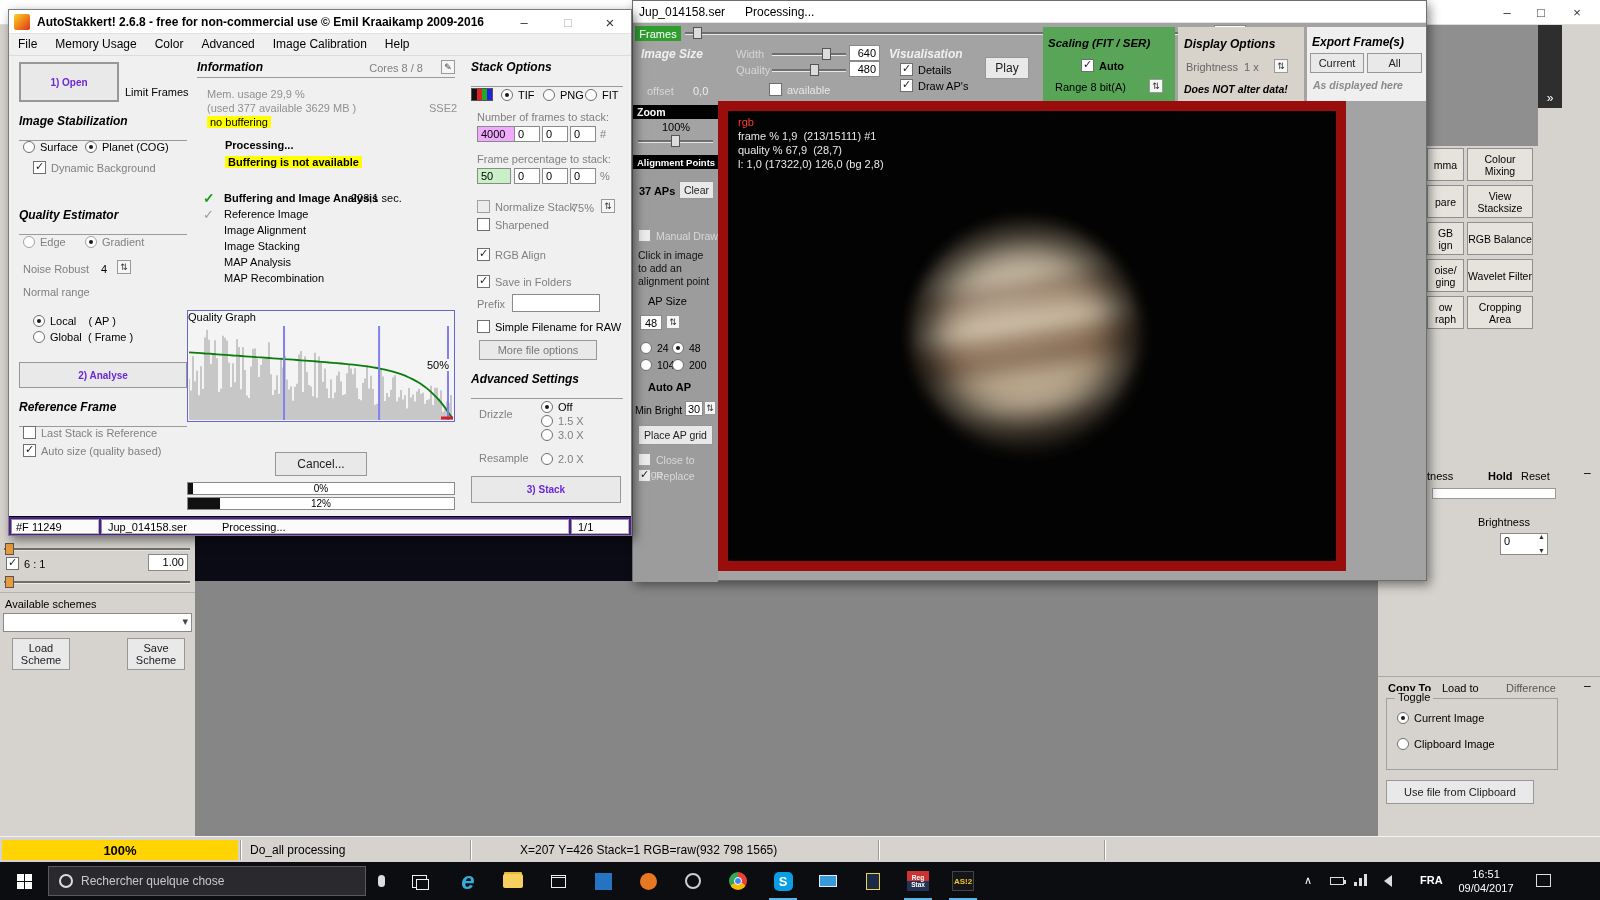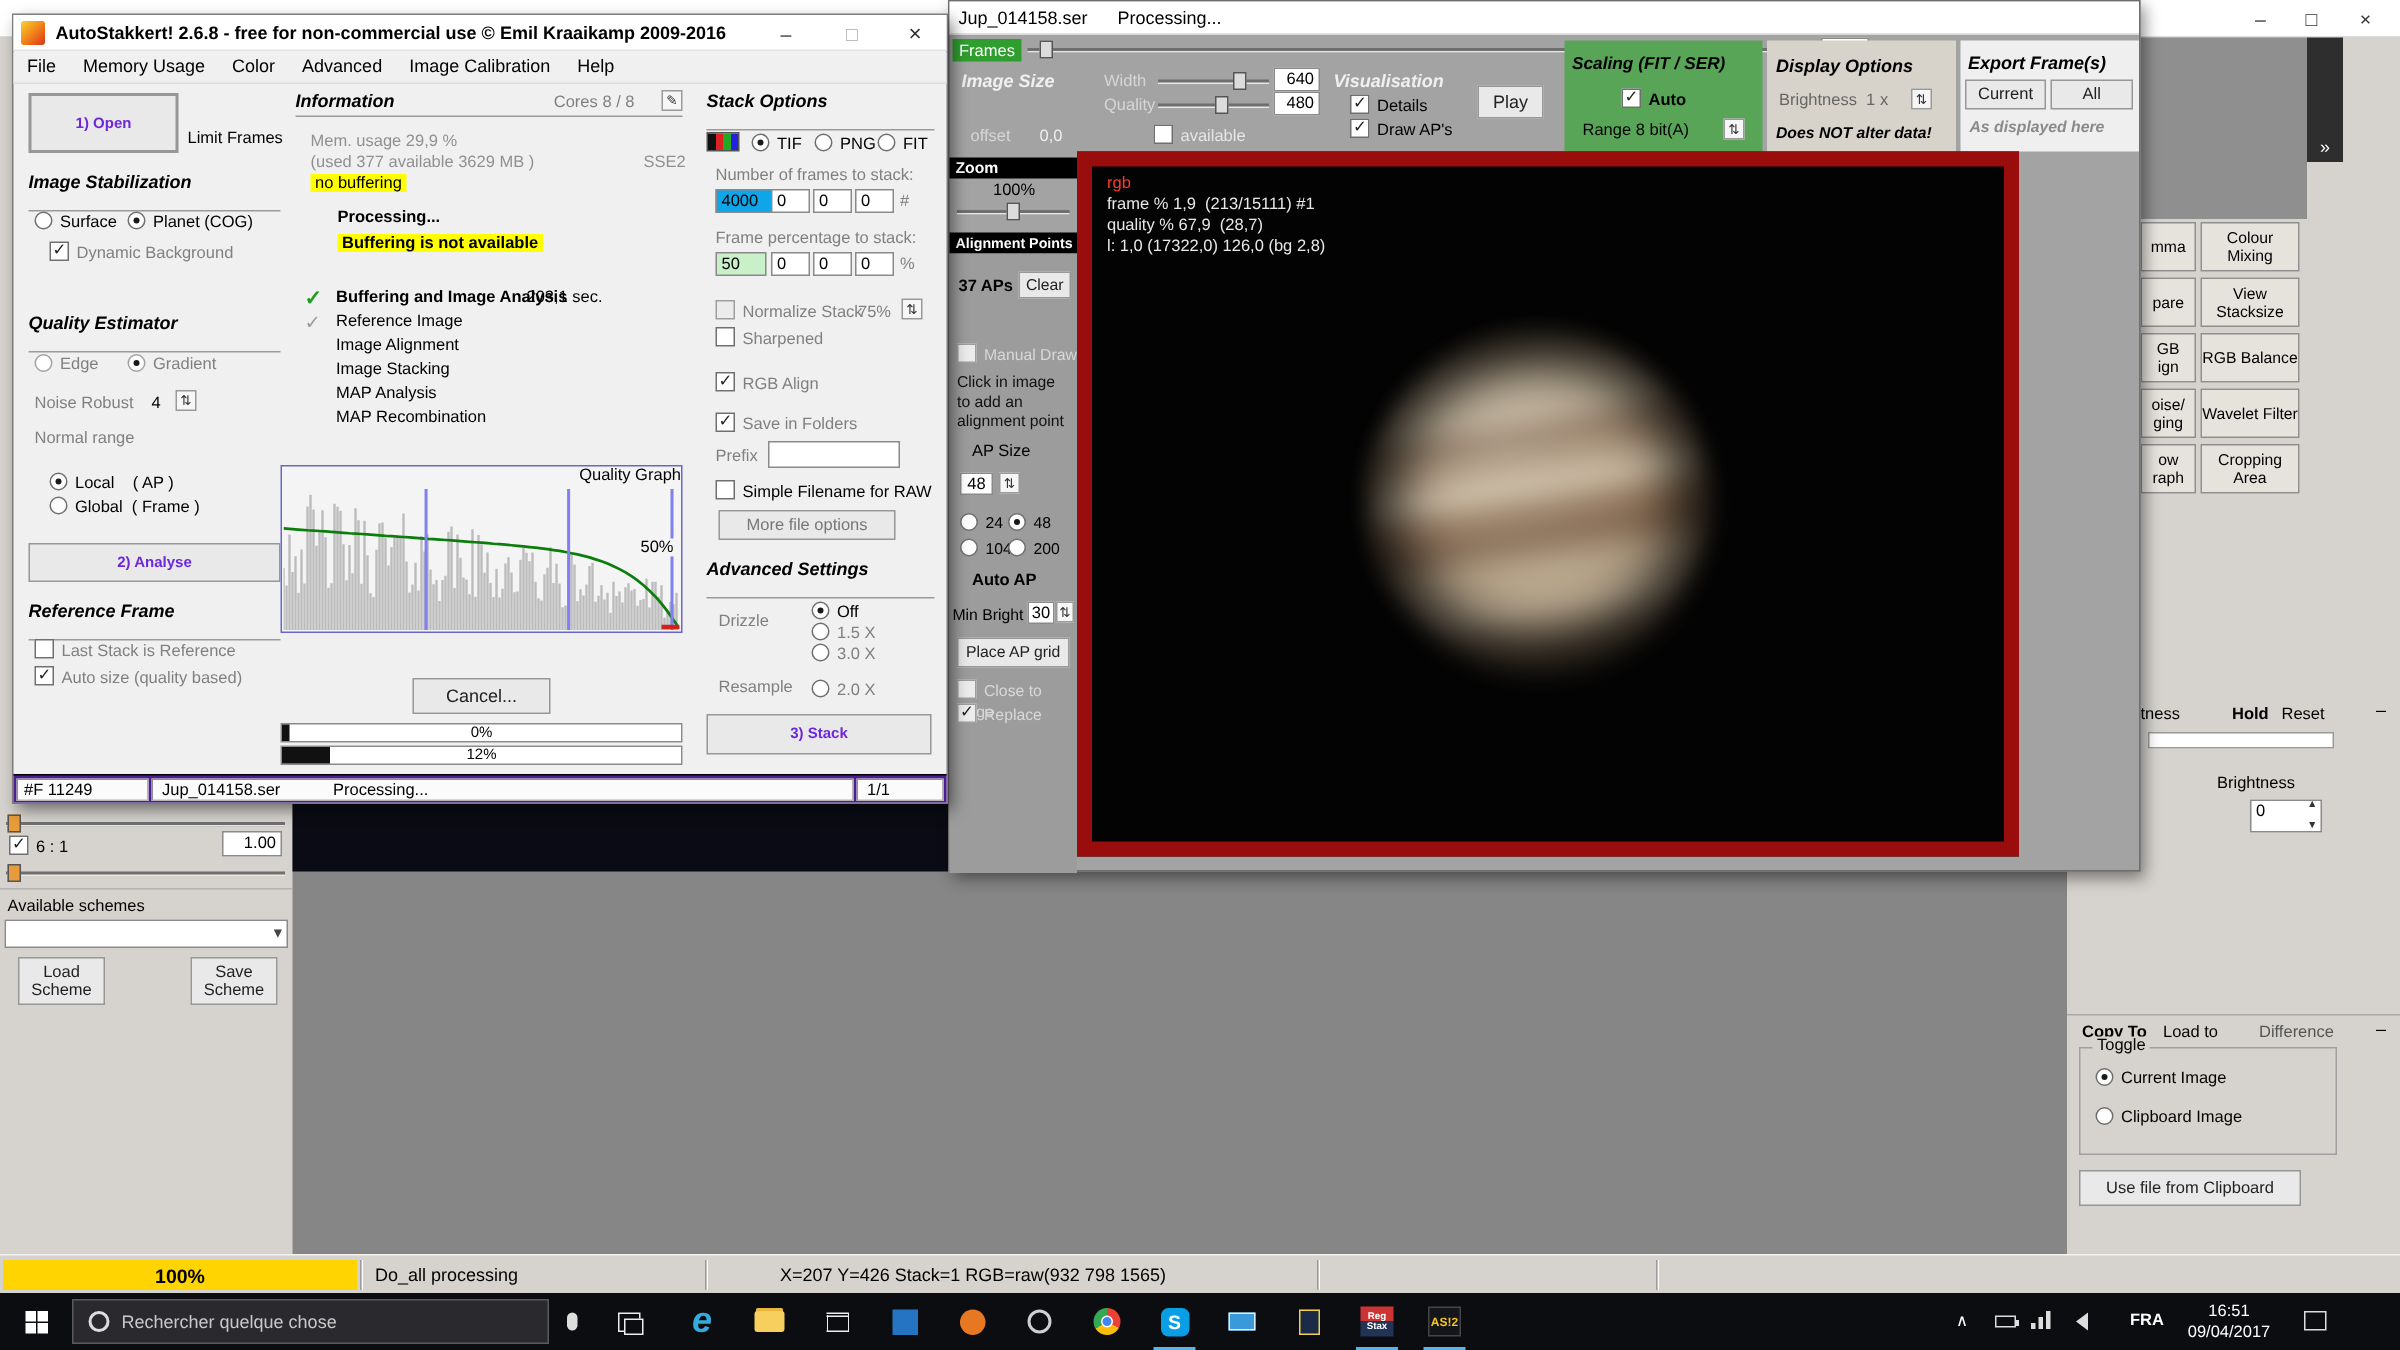--- a/index.html
+++ b/index.html
@@ -301,21 +301,21 @@
     <span class="abs" style="left:194px;top:197px;color:#9a9a9a;font-size:13px">✓</span>
     <span class="abs f11" style="left:215px;top:182px;font-weight:bold">Buffering and Image Analysis</span>
     <span class="abs f11" style="left:342px;top:182px">203,1 sec.</span>
     <span class="abs f11" style="left:215px;top:198px">Reference Image</span>
     <span class="abs f11" style="left:215px;top:214px">Image Alignment</span>
     <span class="abs f11" style="left:215px;top:230px">Image Stacking</span>
     <span class="abs f11" style="left:215px;top:246px">MAP Analysis</span>
     <span class="abs f11" style="left:215px;top:262px">MAP Recombination</span>
 
     <div class="abs" style="left:178px;top:300px;width:268px;height:112px;background:#f4f4f4;border:1px solid #6666cc">
-      <div style="text-align:right;font-size:11px">Quality Graph</div>
+      <div style="text-align:left;font-size:11px">Quality Graph</div>
       <svg id="qg-svg" width="264" height="94" style="position:absolute;left:1px;top:15px">
           <path d="M0,94 L0,52.7 M2,94 L2,64.4 M4,94 L4,30.3 M6,94 L6,55.3 M8,94 L8,44.8 M10,94 L10,69.2 M12,94 L12,40.3 M14,94 L14,63.0 M16,94 L16,11.6 M18,94 L18,3.8 M20,94 L20,13.7 M22,94 L22,37.9 M24,94 L24,28.6 M26,94 L26,14.2 M28,94 L28,32.2 M30,94 L30,65.9 M32,94 L32,62.8 M34,94 L34,9.8 M36,94 L36,11.8 M38,94 L38,14.5 M40,94 L40,36.8 M42,94 L42,60.9 M44,94 L44,37.3 M46,94 L46,56.2 M48,94 L48,12.9 M50,94 L50,20.9 M52,94 L52,63.2 M54,94 L54,21.1 M56,94 L56,44.1 M58,94 L58,69.5 M60,94 L60,72.0 M62,94 L62,40.5 M64,94 L64,22.9 M66,94 L66,22.3 M68,94 L68,32.6 M70,94 L70,51.0 M72,94 L72,38.9 M74,94 L74,32.6 M76,94 L76,32.0 M78,94 L78,31.9 M80,94 L80,16.3 M82,94 L82,48.3 M84,94 L84,69.0 M86,94 L86,63.7 M88,94 L88,49.2 M90,94 L90,67.7 M92,94 L92,31.4 M94,94 L94,41.6 M96,94 L96,30.1 M98,94 L98,53.6 M100,94 L100,63.5 M102,94 L102,60.6 M104,94 L104,74.7 M106,94 L106,60.7 M108,94 L108,57.8 M110,94 L110,28.5 M112,94 L112,25.0 M114,94 L114,66.0 M116,94 L116,30.3 M118,94 L118,45.9 M120,94 L120,59.0 M122,94 L122,60.4 M124,94 L124,70.2 M126,94 L126,26.8 M128,94 L128,71.8 M130,94 L130,30.6 M132,94 L132,36.8 M134,94 L134,55.8 M136,94 L136,42.4 M138,94 L138,62.6 M140,94 L140,72.0 M142,94 L142,53.2 M144,94 L144,72.3 M146,94 L146,66.5 M148,94 L148,49.6 M150,94 L150,45.5 M152,94 L152,55.6 M154,94 L154,68.9 M156,94 L156,68.3 M158,94 L158,47.2 M160,94 L160,39.1 M162,94 L162,42.5 M164,94 L164,48.2 M166,94 L166,42.3 M168,94 L168,61.9 M170,94 L170,72.9 M172,94 L172,74.3 M174,94 L174,56.9 M176,94 L176,52.5 M178,94 L178,38.9 M180,94 L180,62.6 M182,94 L182,49.8 M184,94 L184,63.0 M186,94 L186,78.8 M188,94 L188,77.7 M190,94 L190,48.4 M192,94 L192,42.9 M194,94 L194,50.4 M196,94 L196,74.9 M198,94 L198,66.9 M200,94 L200,71.0 M202,94 L202,63.7 M204,94 L204,51.3 M206,94 L206,49.2 M208,94 L208,75.2 M210,94 L210,71.2 M212,94 L212,64.1 M214,94 L214,73.6 M216,94 L216,69.2 M218,94 L218,82.5 M220,94 L220,61.9 M222,94 L222,71.4 M224,94 L224,68.4 M226,94 L226,75.6 M228,94 L228,65.5 M230,94 L230,62.8 M232,94 L232,67.7 M234,94 L234,66.7 M236,94 L236,77.8 M238,94 L238,74.0 M240,94 L240,73.3 M242,94 L242,59.8 M244,94 L244,79.0 M246,94 L246,61.8 M248,94 L248,61.8 M250,94 L250,71.9 M252,94 L252,64.2 M254,94 L254,85.8 M256,94 L256,80.9 M258,94 L258,75.3 M260,94 L260,76.9 M262,94 L262,69.1 " stroke="#bcbcbc" stroke-width="1.6" fill="none"></path>
           <path d="M0,26.3 L4,26.6 L8,26.9 L12,27.2 L16,27.5 L20,27.7 L24,28.0 L28,28.3 L32,28.6 L36,28.9 L40,29.2 L44,29.5 L48,29.7 L52,30.0 L56,30.3 L60,30.6 L64,30.9 L68,31.2 L72,31.4 L76,31.7 L80,32.0 L84,32.3 L88,32.6 L92,32.9 L96,33.2 L100,33.4 L104,33.7 L108,34.0 L112,34.3 L116,34.6 L120,34.9 L124,35.2 L128,35.5 L132,35.8 L136,36.1 L140,36.5 L144,36.8 L148,37.1 L152,37.5 L156,37.9 L160,38.3 L164,38.7 L168,39.1 L172,39.6 L176,40.1 L180,40.7 L184,41.3 L188,42.0 L192,42.8 L196,43.6 L200,44.6 L204,45.6 L208,46.9 L212,48.2 L216,49.7 L220,51.5 L224,53.4 L228,55.6 L232,58.1 L236,60.9 L240,64.1 L244,67.8 L248,71.8 L252,76.4 L256,81.6 L260,87.4 L264,93.0" stroke="#0b7d0b" stroke-width="1.8" fill="none"></path>
           <line x1="95.03999999999999" y1="0" x2="95.03999999999999" y2="94" stroke="#8080ee" stroke-width="2"></line>
           <line x1="190.07999999999998" y1="0" x2="190.07999999999998" y2="94" stroke="#8080ee" stroke-width="2"></line>
           <line x1="259" y1="0" x2="259" y2="94" stroke="#8080ee" stroke-width="2"></line>
           <line x1="252" y1="92" x2="264" y2="92" stroke="#d02020" stroke-width="3"></line>
         </svg>
       <span class="abs f11" style="right:4px;top:48px;background:#f4f4f4;padding:0 1px">50%</span>
     </div>
@@ -330,21 +330,21 @@
       <div style="position:absolute;left:0;top:0;bottom:0;width:32px;background:#111"></div>
       <div style="text-align:center;font-size:10px;line-height:11px">12%</div>
     </div>
 
     <div class="abs hdr" style="left:462px;top:50px;width:152px">Stack Options</div>
     <span class="abs" style="left:462px;top:78px;width:22px;height:13px;background:linear-gradient(90deg,#111 0 25%,#d22 25% 50%,#2a2 50% 75%,#22d 75% 100%);border:1px solid #555"></span>
     <div class="abs" style="left:492px;top:78px"><span class="radio on"></span><span class="f11">TIF</span></div>
     <div class="abs" style="left:534px;top:78px"><span class="radio"></span><span class="f11">PNG</span></div>
     <div class="abs" style="left:576px;top:78px"><span class="radio"></span><span class="f11">FIT</span></div>
     <span class="abs f11 gray" style="left:468px;top:101px">Number of frames to stack:</span>
-    <div class="inp" style="left:468px;top:116px;width:55px;height:16px;background:#0ea5e9"><span>4000</span></div>
+    <div class="inp" style="left:468px;top:116px;width:55px;height:16px;background:#f0abfc"><span>4000</span></div>
     <div class="inp" style="left:505px;top:116px;width:26px;height:16px"><span>0</span></div>
     <div class="inp" style="left:533px;top:116px;width:26px;height:16px"><span>0</span></div>
     <div class="inp" style="left:561px;top:116px;width:26px;height:16px"><span>0</span></div>
     <span class="abs f11 gray" style="left:591px;top:118px">#</span>
     <span class="abs f11 gray" style="left:468px;top:143px">Frame percentage to stack:</span>
     <div class="inp" style="left:468px;top:158px;width:34px;height:16px;background:#c9f0c9"><span>50</span></div>
     <div class="inp" style="left:505px;top:158px;width:26px;height:16px"><span>0</span></div>
     <div class="inp" style="left:533px;top:158px;width:26px;height:16px"><span>0</span></div>
     <div class="inp" style="left:561px;top:158px;width:26px;height:16px"><span>0</span></div>
     <span class="abs f11 gray" style="left:591px;top:160px"></span>

